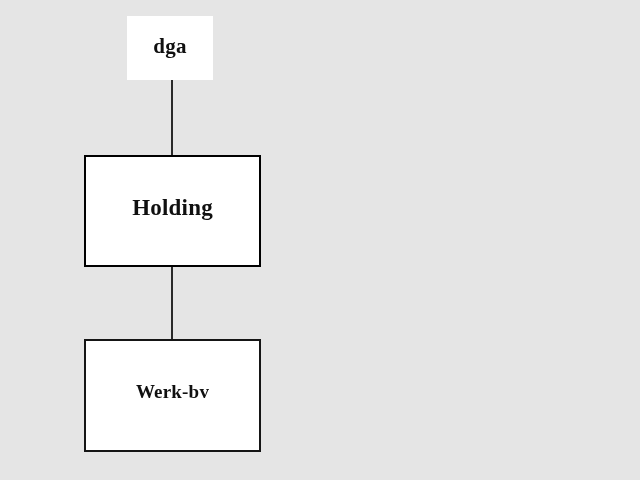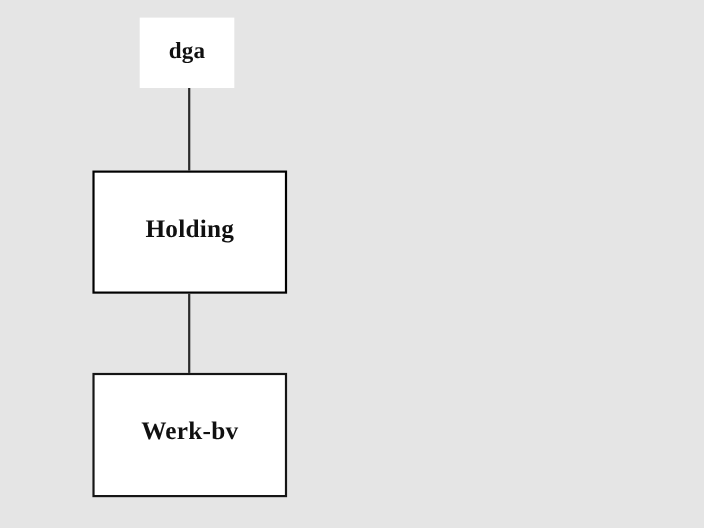--- a/index.html
+++ b/index.html
@@ -69,21 +69,21 @@
 
   
   #node-werkbv {
     left: 84px;
     top: 339px;
     width: 177px;
     height: 113px;
     border: 2px solid #151515;
   }
   #node-werkbv .node-label {
-    font-size: 23px;
+    font-size: 19px;
     transform: translateY(-4px);
   }
 
   
   .edge {
     position: absolute;
     background: #2a2a2a;
     width: 2px;
     z-index: 1;
   }

